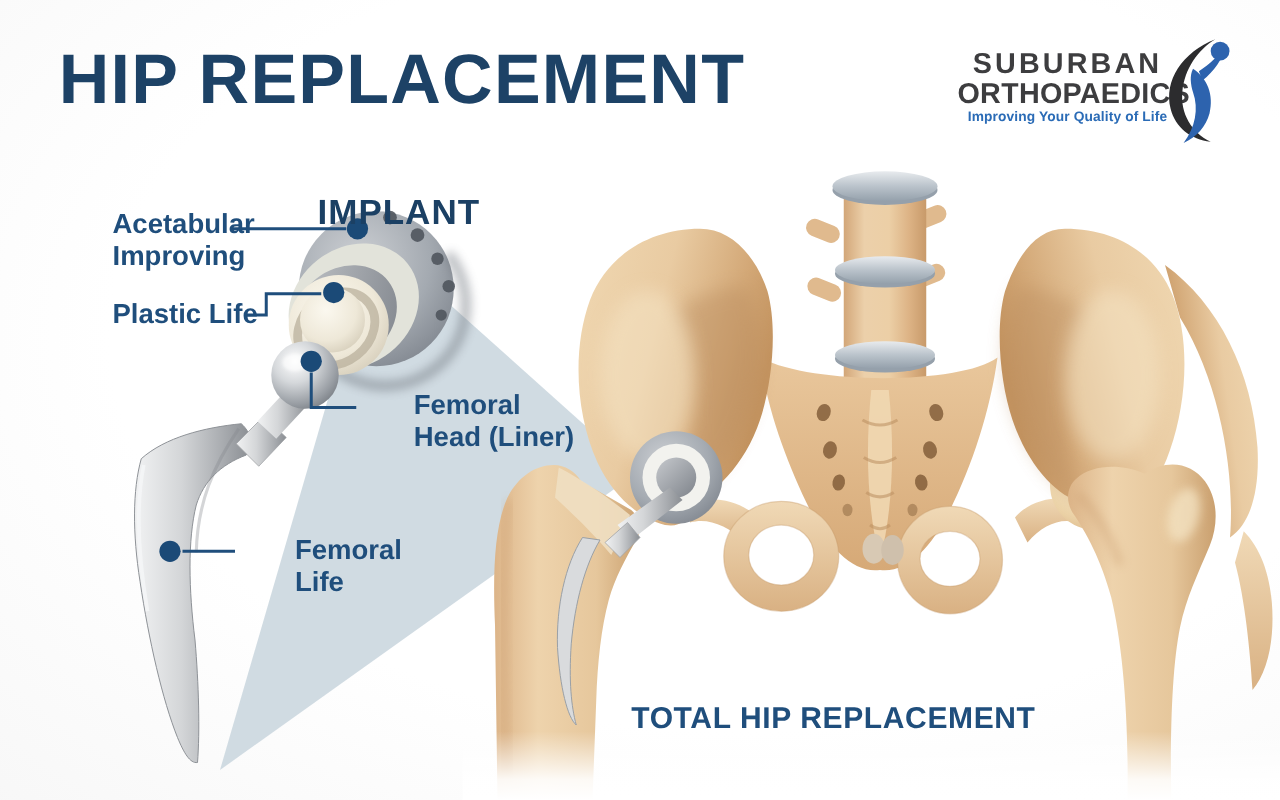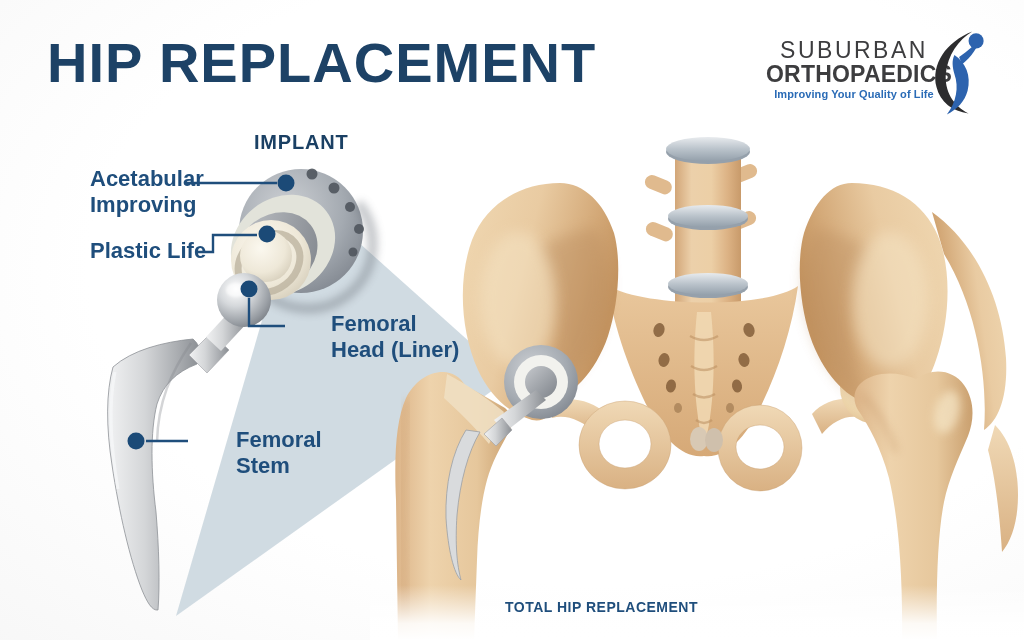--- a/index.html
+++ b/index.html
@@ -7,34 +7,34 @@
     position:relative;width:1024px;height:640px;overflow:hidden;
     background:radial-gradient(130% 130% at 58% 42%, #ffffff 38%, #f5f5f5 72%, #e7e7e7 100%);
     font-family:"Liberation Sans", sans-serif;
   }
   .art{position:absolute;left:0;top:0;width:1024px;height:640px;}
   .page-title{
     position:absolute;left:47px;top:30px;
     font-size:56px;font-weight:bold;color:#1d4266;letter-spacing:1px;white-space:nowrap;
   }
   .logo-text{position:absolute;left:766px;top:38px;width:176px;text-align:center;color:#3d3d3f;line-height:1.05;}
-  .logo-line1{font-size:23px;font-weight:normal;letter-spacing:2.5px;}
+  .logo-line1{font-size:23px;font-weight:bold;letter-spacing:2.5px;}
   .logo-line2{font-size:23px;font-weight:bold;letter-spacing:0.2px;}
   .logo-tagline{font-size:11px;font-weight:bold;color:#2a6bb6;margin-top:3px;letter-spacing:0.1px;white-space:nowrap;}
   .logo-icon{position:absolute;left:928px;top:26px;width:66px;height:92px;}
   .lbl{position:absolute;color:#1f4e7c;font-weight:bold;font-size:22px;line-height:1.2;white-space:nowrap;}
   .lbl span{display:block;margin-left:40px;}
-  .lbl-implant{left:254px;top:130px;font-size:20px;letter-spacing:0.8px;color:#1b4064;}
+  .lbl-implant{left:254px;top:153px;font-size:28px;letter-spacing:0.8px;color:#1b4064;}
   .lbl-acetabular{left:50px;top:166px;}
   .lbl-liner{left:50px;top:238px;}
   .lbl-head{left:291px;top:311px;}
   .lbl-stem{left:196px;top:427px;}
   .caption{
     position:absolute;left:505px;top:561px;
-    font-size:14px;font-weight:bold;color:#1f4e7c;letter-spacing:0.5px;white-space:nowrap;margin-top:38px;
+    font-size:24px;font-weight:bold;color:#1f4e7c;letter-spacing:0.5px;white-space:nowrap;
   }
 </style>
 </head>
 <body>
 
 <div class="canvas">
 
   <svg class="art" viewBox="0 0 1024 640" aria-hidden="true">
     <defs>
       <linearGradient id="gSpine" x1="0" y1="0" x2="1" y2="0">
@@ -315,18 +315,18 @@
     <span>Plastic Life</span>
   </div>
 
   <div class="lbl lbl-head">
     <span>Femoral</span>
     <span>Head (Liner)</span>
   </div>
 
   <div class="lbl lbl-stem">
     <span>Femoral</span>
-    <span>Stem</span>
+    <span>Life</span>
   </div>
 
   <div class="caption">TOTAL HIP REPLACEMENT</div>
 
 </div>
 
 </body></html>

